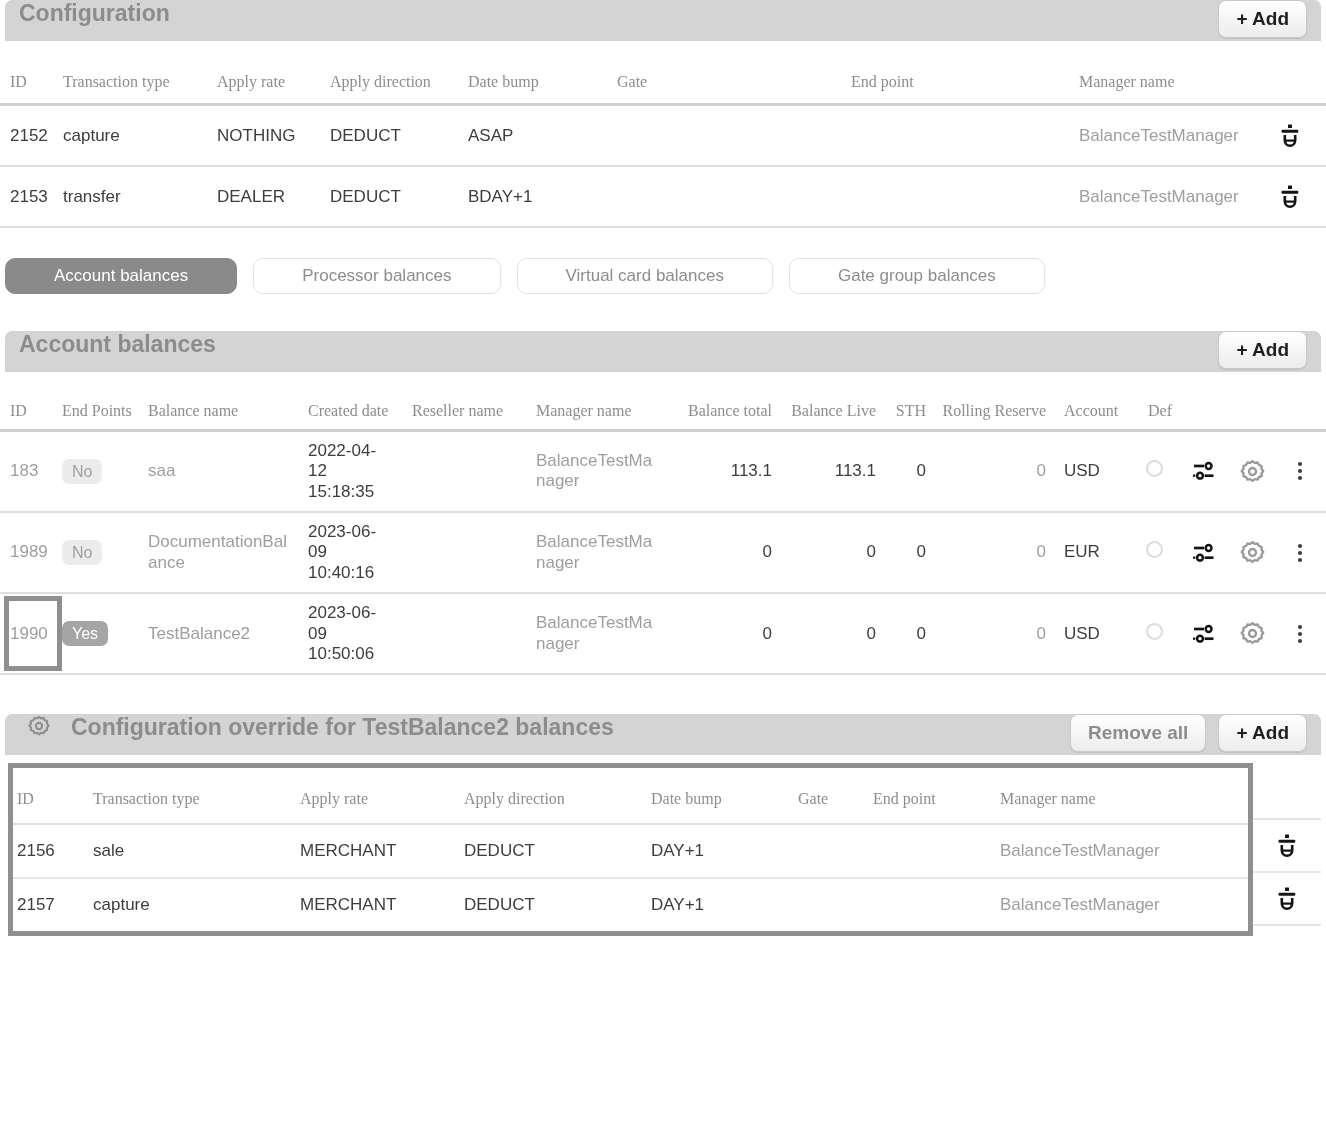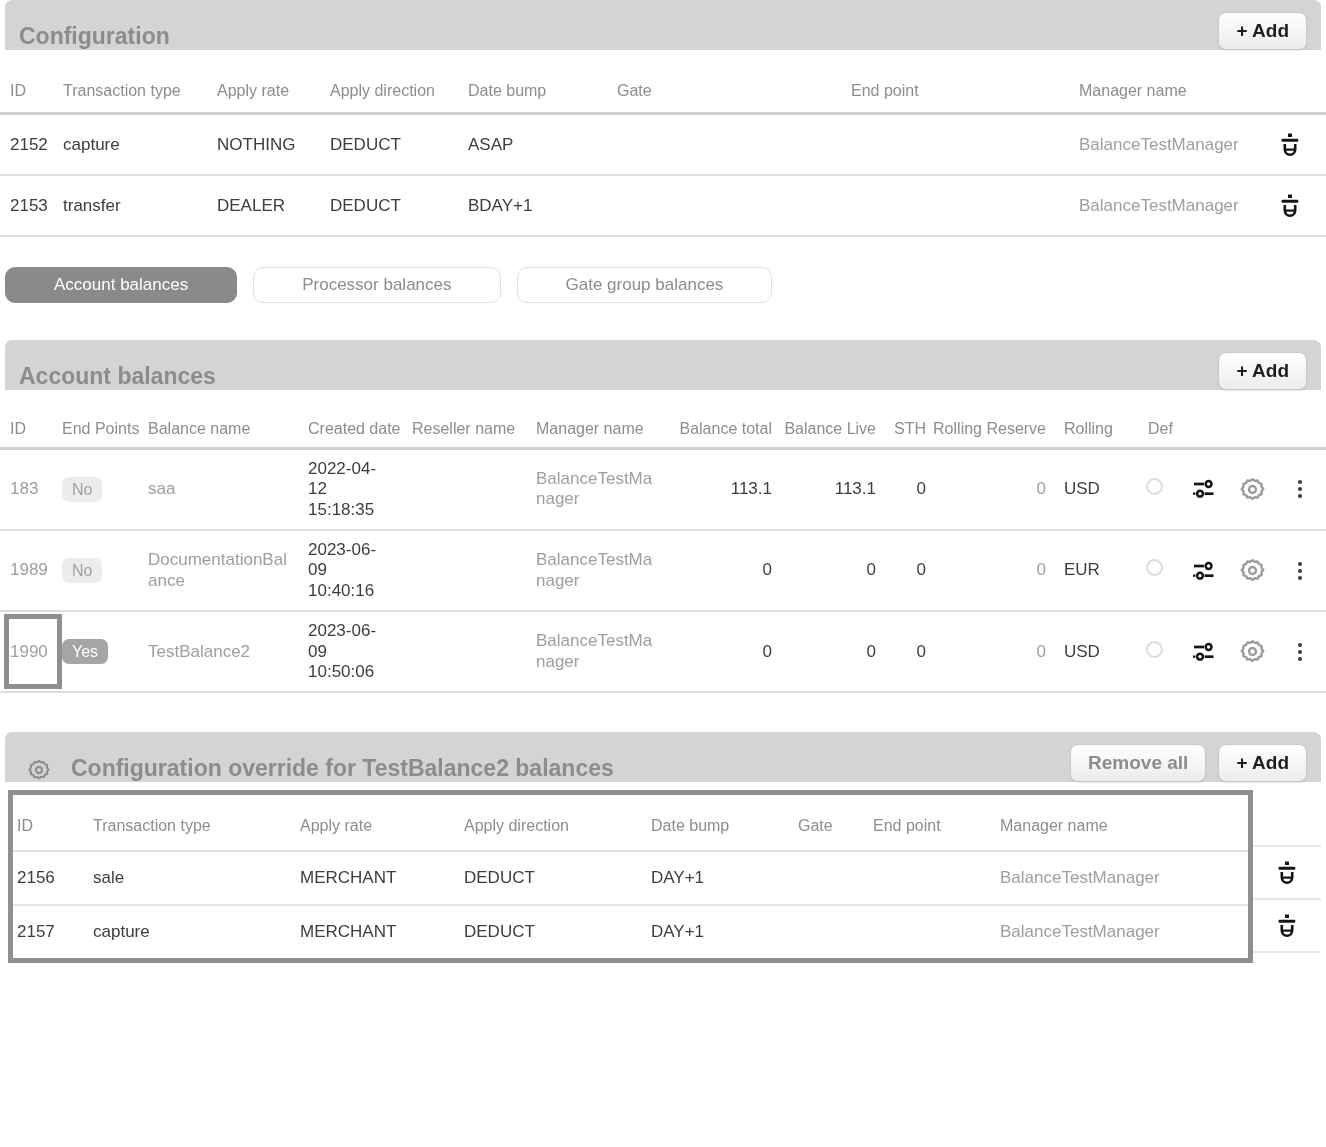--- a/index.html
+++ b/index.html
@@ -1,31 +1,31 @@
 <!DOCTYPE html>
 <html><head>
 <meta charset="utf-8">
 <style>
   html,body{margin:0;padding:0;background:#fff;}
   body{width:1326px;font-family:"Liberation Sans",sans-serif;color:#3d3d3d;}
 
   
-  .section-header{margin:0 5px;background:#d4d4d4;border-radius:7px 7px 0 0;height:50px;
-    display:flex;align-items:flex-end;padding:0 14px;box-sizing:border-box;}
+  .section-header{margin:0 5px;background:#d4d4d4;border-radius:7px 7px 0 0;height:41px;
+    display:flex;align-items:flex-start;padding:0 14px;box-sizing:border-box;}
   .section-title{font-size:23px;font-weight:bold;color:#8c8c8c;}
   .spacer{flex:1;}
   .btn{border:1px solid #c9c9c9;border-radius:8px;background:linear-gradient(#ffffff,#ececec);
     font-size:19px;font-weight:bold;color:#1f1f1f;padding:7px 17px;cursor:pointer;
     font-family:inherit;box-shadow:0 1px 1px rgba(0,0,0,.10);}
   .btn-muted{color:#8c8c8c;}
   .hdr-gear{margin:0 20px 0 8px;display:flex;align-items:center;}
 
   
   table{border-collapse:collapse;table-layout:fixed;}
-  th{font-size:16px;font-weight:normal;color:#8d8d8d;text-align:left;vertical-align:bottom;line-height:1.15;}
+  th{font-size:16px;font-weight:normal;color:#8d8d8d;text-align:left;vertical-align:bottom;line-height:1.15;font-family:Liberation Serif, serif;}
   td{font-size:17px;vertical-align:middle;line-height:1.2;}
   .muted{color:#9e9e9e;}
   .num{text-align:right;padding-right:4px !important;}
   .icon-cell{text-align:center;}
 
   
   .cfg{width:1326px;margin-top:6px;}
   .cfg th{padding:26px 12px 12px 0;border-bottom:3px solid #cfcfcf;}
   .cfg td{padding:17px 12px 17px 0;border-bottom:2px solid #dedede;}
   .cfg th:first-child,.cfg td:first-child{padding-left:10px;}
@@ -164,20 +164,21 @@
               <use href="#i-trash"></use>
             </svg>
           </button></td>
     </tr>
   </tbody>
 </table>
 
 <div class="tabs">
   <div class="tab selected">Account balances</div>
   <div class="tab">Processor balances</div>
+  <div class="tab">Virtual card balances</div>
   <div class="tab">Gate group balances</div>
 </div>
 
 <div class="section-header ab-header">
   <span class="section-title">Account balances</span>
   <span class="spacer"></span>
   <button class="btn">+ Add</button>
 </div>
 
 <table class="ab">
@@ -203,21 +204,21 @@
       <th class="c0">ID</th>
       <th>End Points</th>
       <th>Balance name</th>
       <th>Created date</th>
       <th>Reseller name</th>
       <th>Manager name</th>
       <th class="r">Balance total</th>
       <th class="r">Balance Live</th>
       <th class="r">STH</th>
       <th class="r">Rolling Reserve</th>
-      <th style="padding-left:14px">Rolling</th>
+      <th style="padding-left:14px">Account</th>
       <th style="padding-left:12px">Def</th>
       <th></th>
         <th></th>
         <th></th>
     </tr>
   </thead>
   <tbody>
     <tr>
       <td class="c0 muted">183</td>
       <td><span class="badge badge-no">No</span></td>

